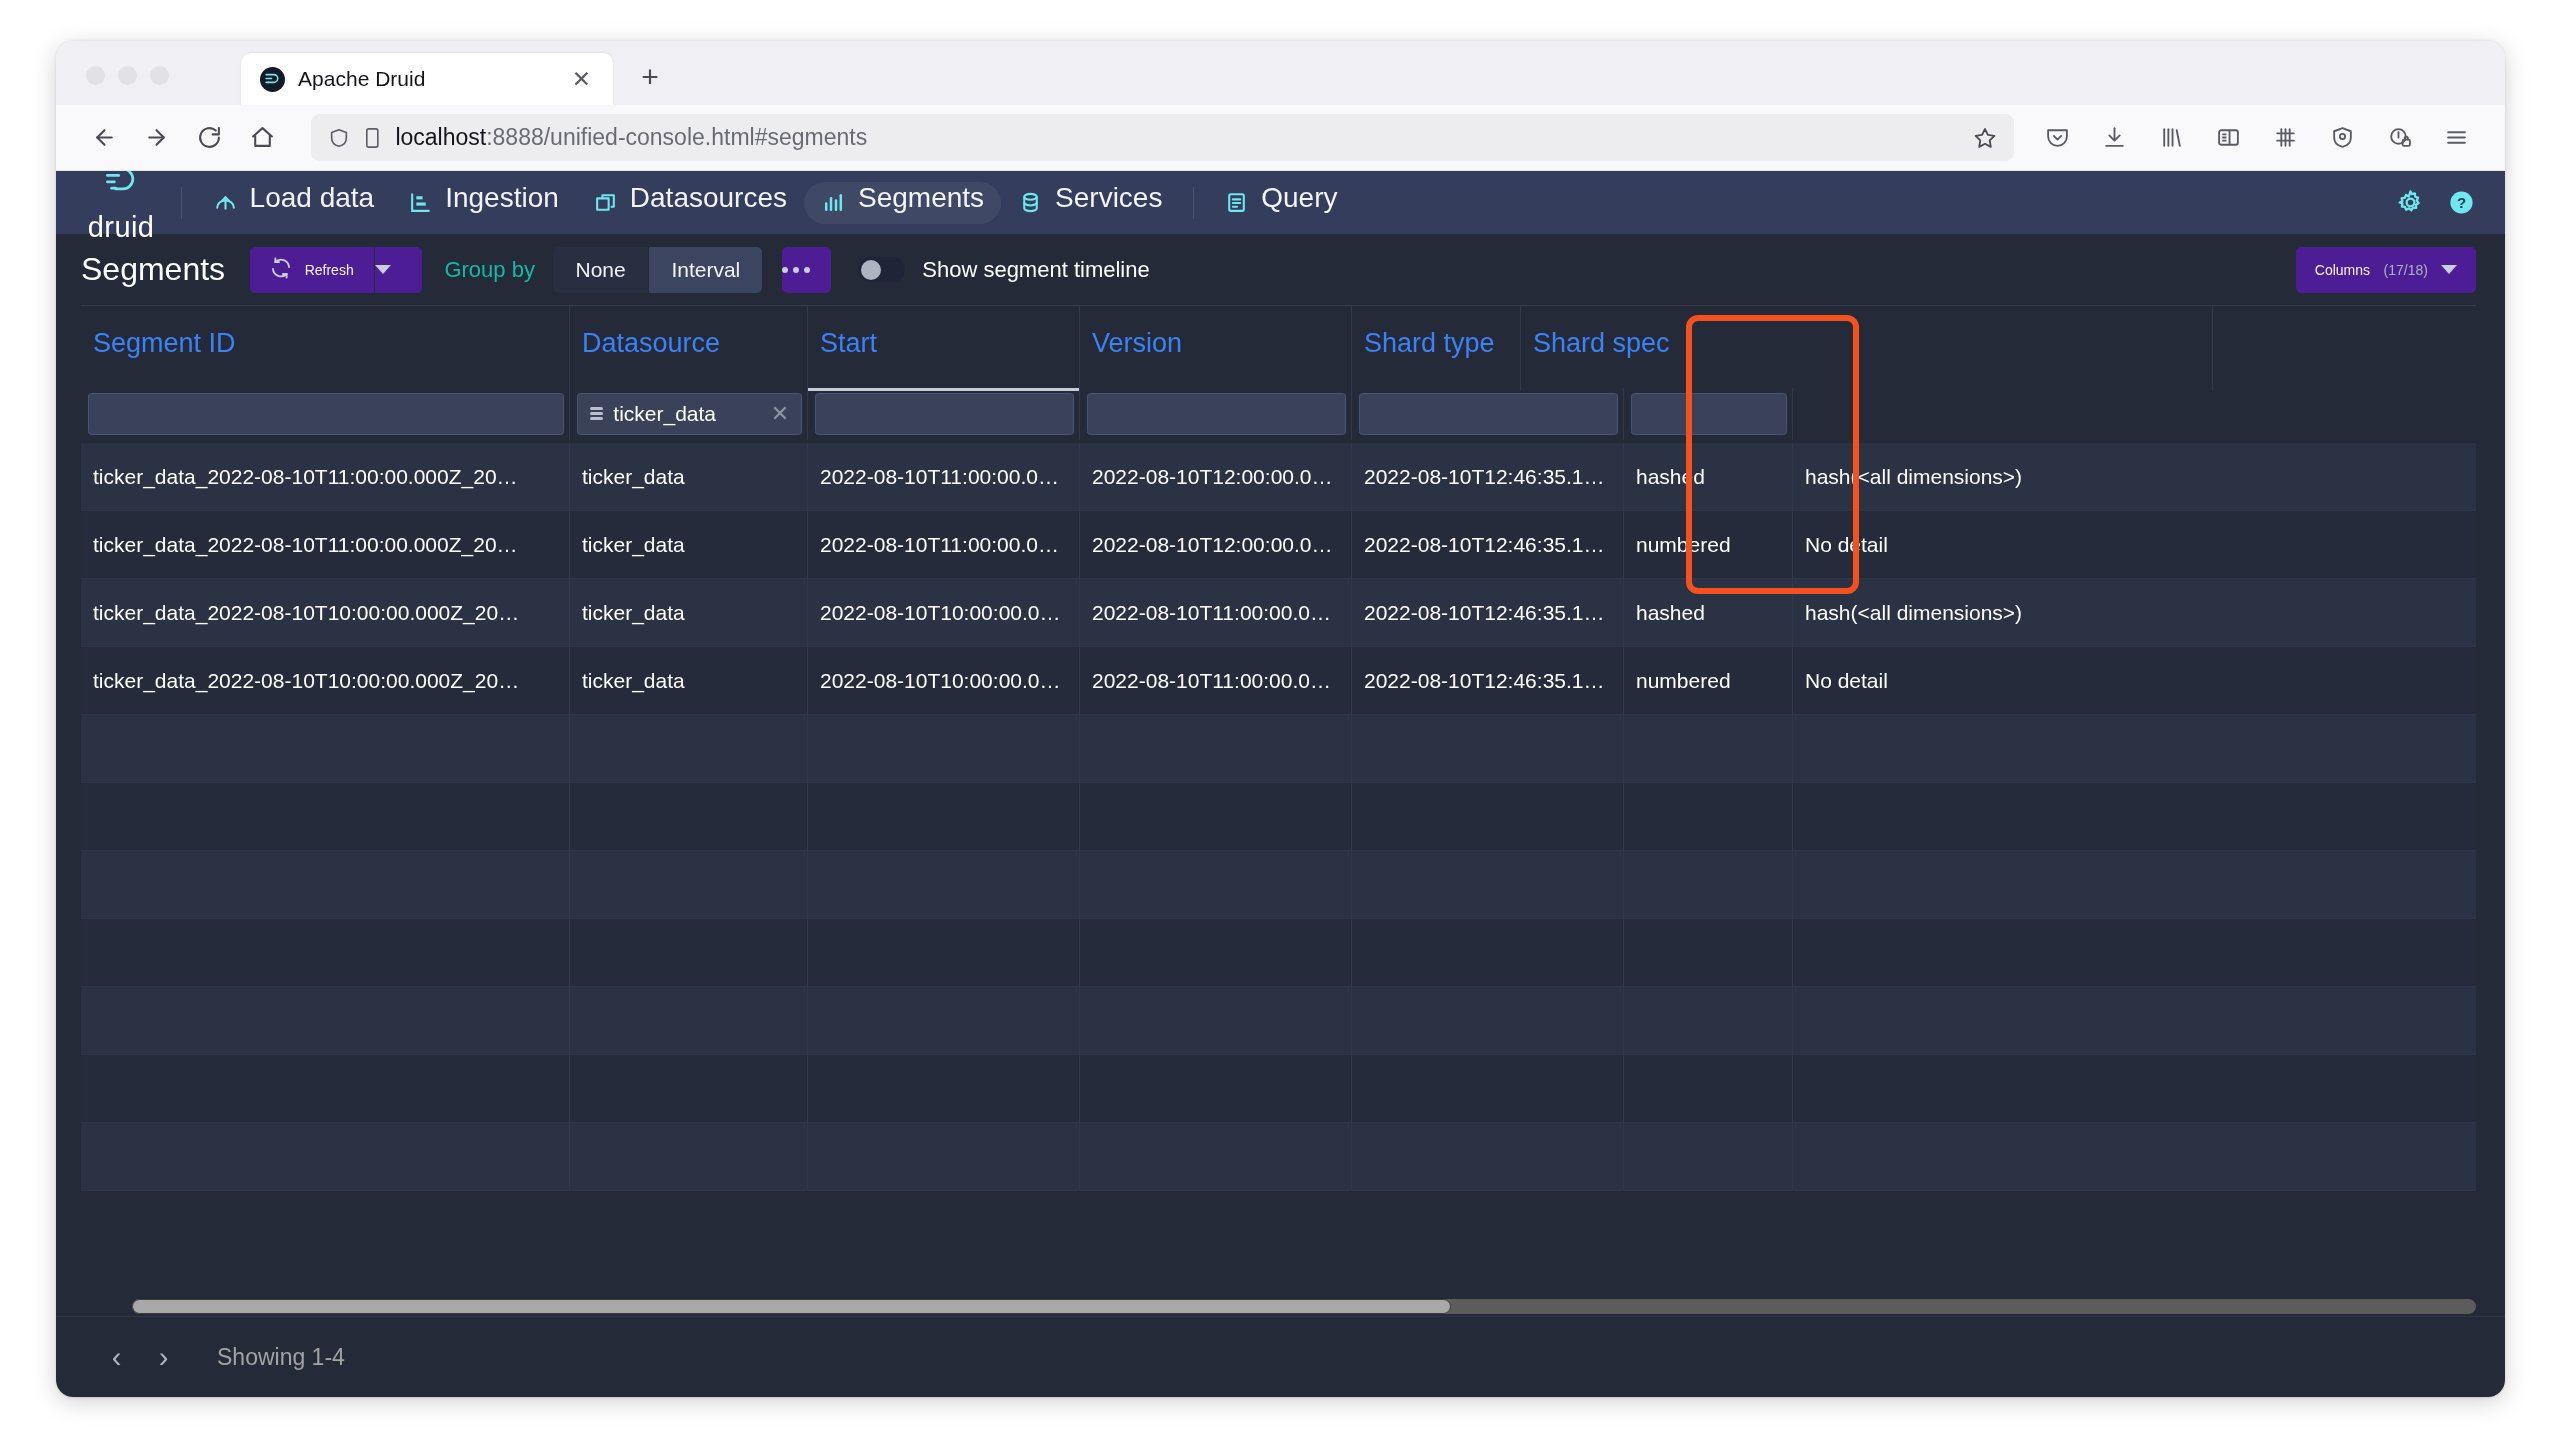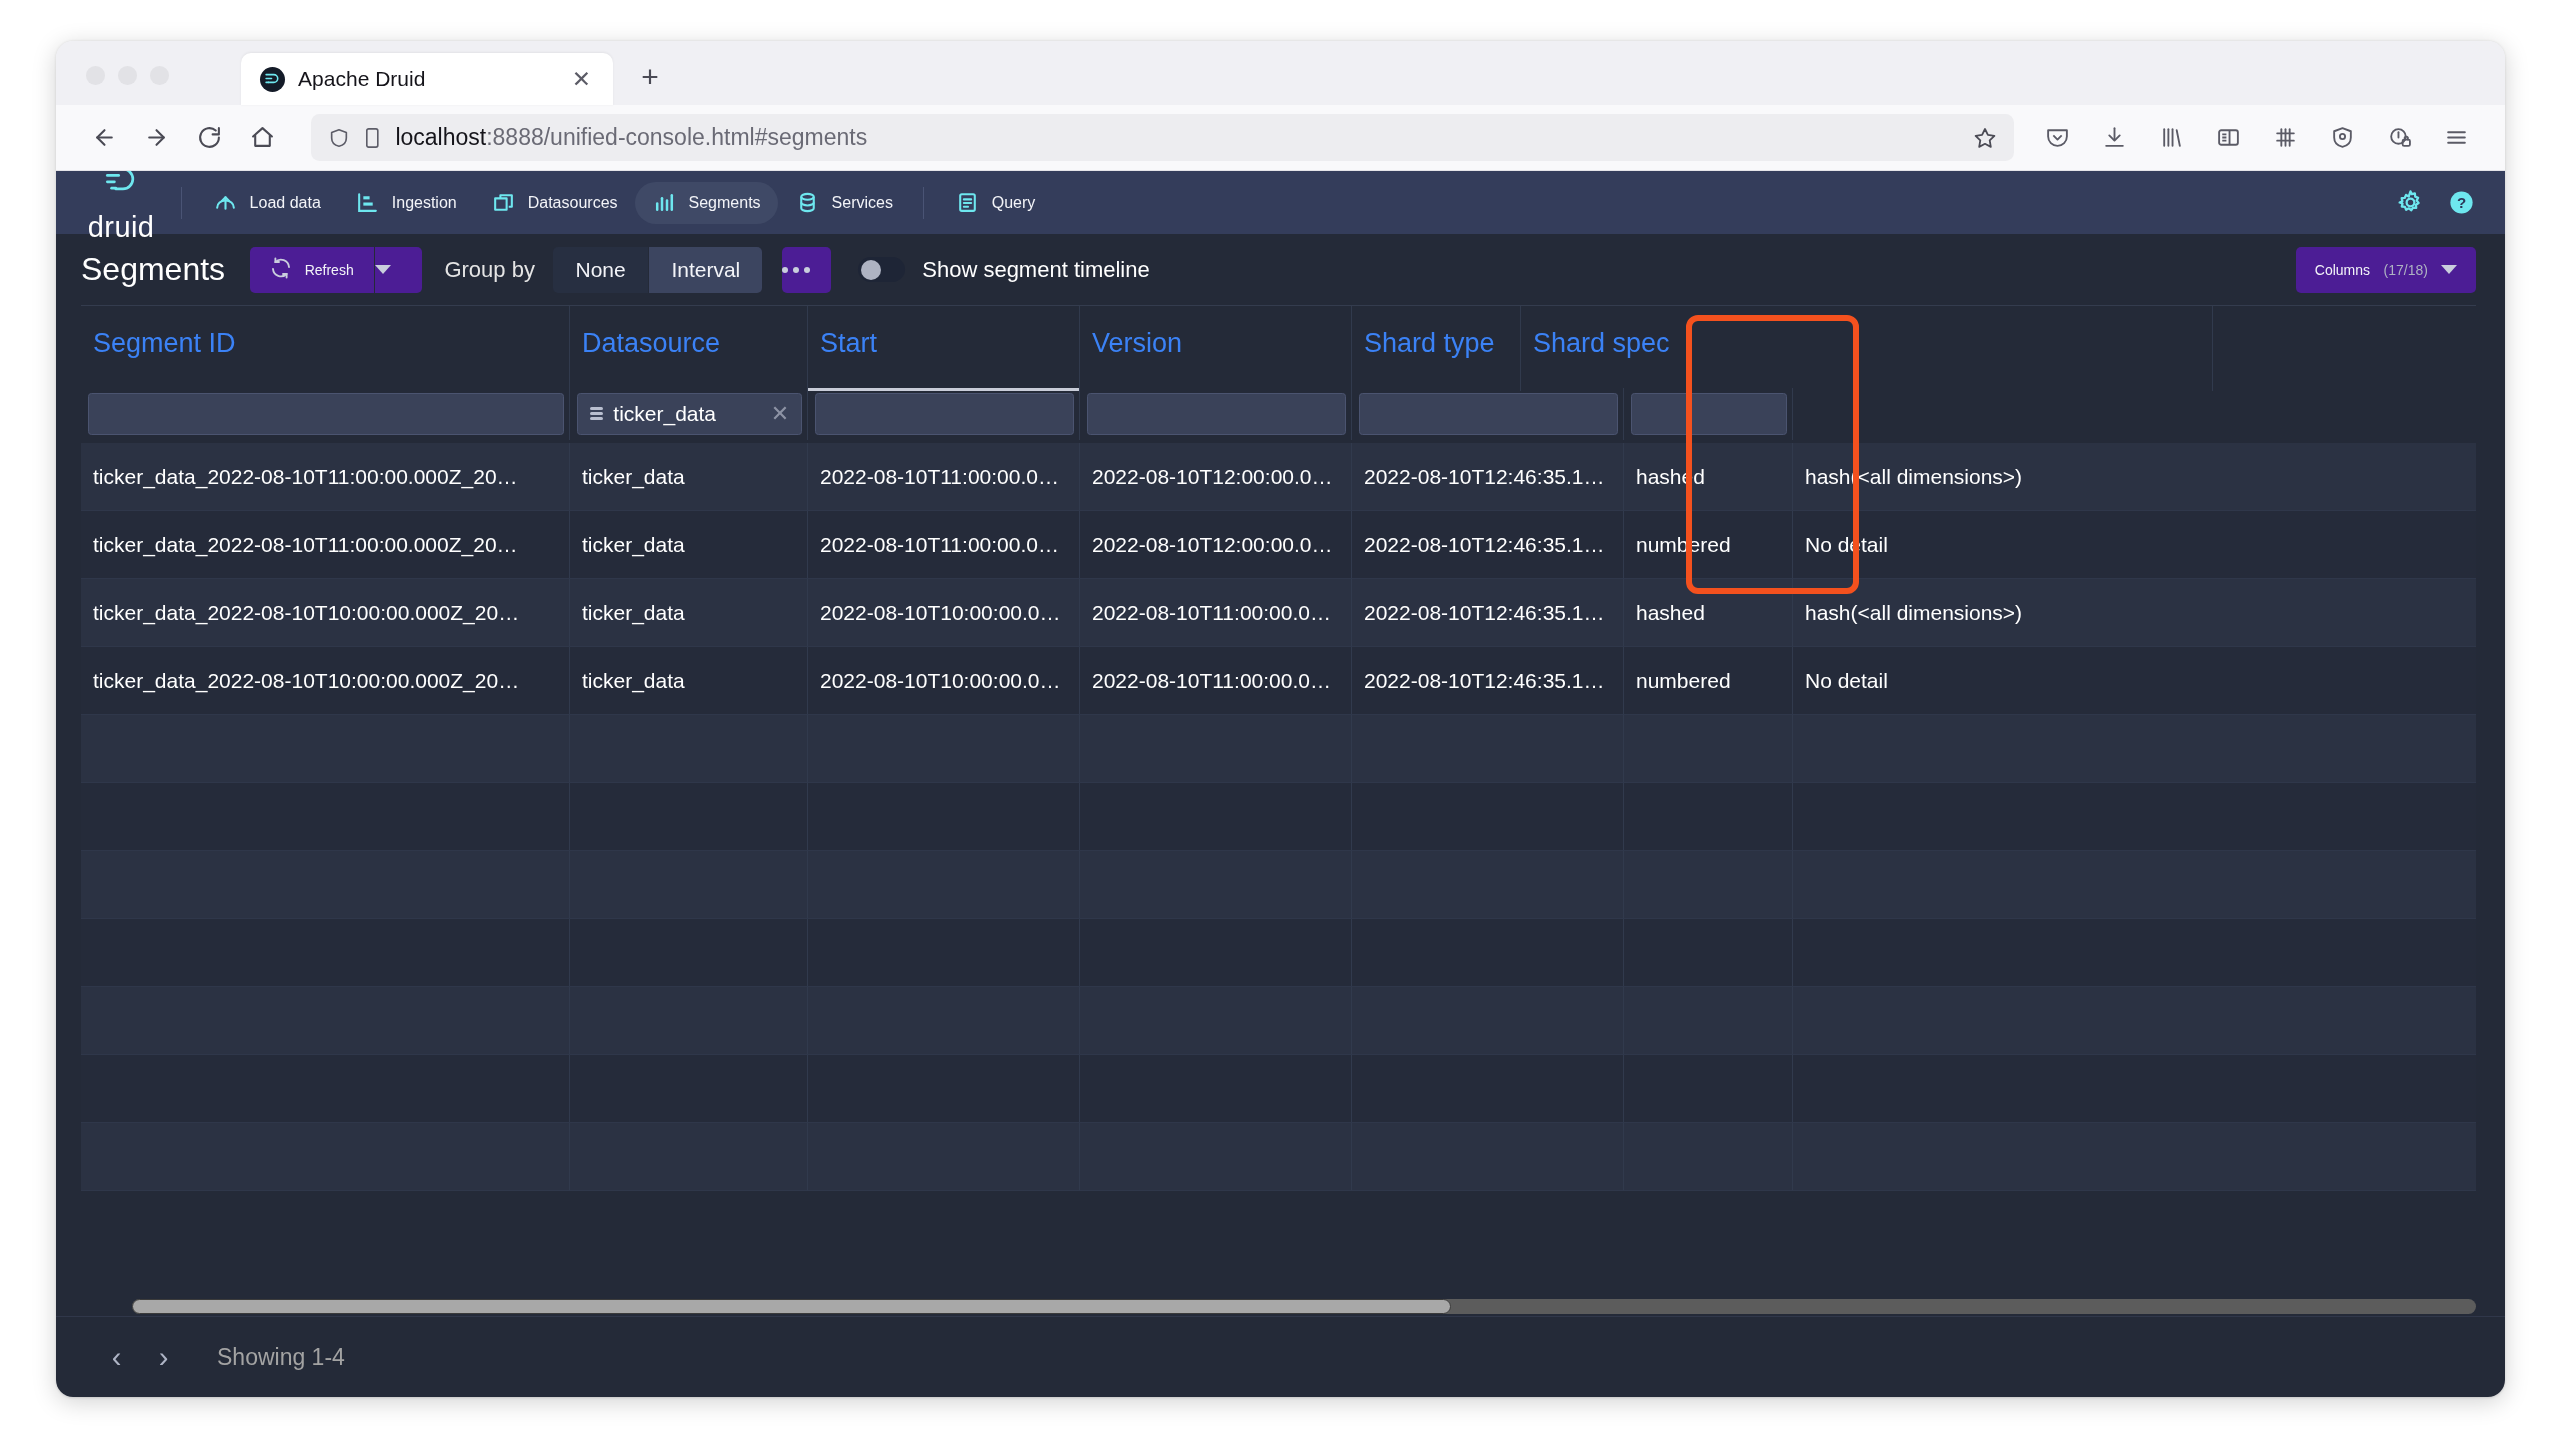--- a/index.html
+++ b/index.html
@@ -119,24 +119,24 @@
     background: #343d5b;
     display: flex; align-items: center;
     padding: 0 29px 0 25px;
     flex: 0 0 auto;
     gap: 0;
   }
   .brand { display: flex; align-items: center; gap: 12px; padding: 0 13.5px 0 6.8px; flex-direction: column; }
   .brand-word { font-size: 29px; color: #ffffff; letter-spacing: 0.4px; }
   .nav-sep { width: 0.8px; height: 32px; background: #4a5475; margin: 0 13.5px; flex: 0 0 auto; }
   .nav-item {
-    display: flex; align-items: center; gap: 12px;
+    display: flex; gap: 12px;
     height: 42px; padding: 0 17px;
     border-radius: 21px;
-    color: #f3f4f8; font-size: 16px;
+    color: #f3f4f8; font-size: 28px;
     white-space: nowrap;
   }
   .nav-item.active { background: #3f4966; }
   .nav-item .ni { display: flex; align-items: center; color: #6ee7ef; flex: 0 0 auto; }
   .nav-right { margin-left: auto; display: flex; align-items: center; gap: 22px; }
   .nav-right .ri { color: #6ee7ef; display: flex; align-items: center; }
 
   
   .seg-toolbar {
     height: 71px;
@@ -153,21 +153,21 @@
     border-radius: 5px;
     display: flex; align-items: center; justify-content: space-between;
     font-size: 14px;
     padding: 0 17px;
     white-space: nowrap;
   }
   .btn-group { display: flex; align-items: center; gap: 1.7px; }
   .btn-refresh { gap: 12px; border-radius: 5px 0 0 5px; padding-left: 18.6px; padding-right: 20px; }
   .btn-caret { border-radius: 0 5px 5px 0; width: 47px; padding: 0; }
   .caret { width: 0; height: 0; border-left: 8.5px solid transparent; border-right: 8.5px solid transparent; border-top: 9.3px solid #c9cedd; }
-  .group-by-label { font-size: 22px; color: #e5e5e5; margin: 0 18.6px 0 22px; white-space: nowrap; }
+  .group-by-label { font-size: 22px; color: #14b8a6; margin: 0 18.6px 0 22px; white-space: nowrap; }
   .segmented { display: flex; align-items: center; gap: 1.7px; }
   .seg-btn { height: 46px; background: #272f41; color: #f3f4f8; font-size: 21px; display: flex; align-items: center; justify-content: center; padding: 0 22px; }
   .seg-btn:first-child { border-radius: 5px 0 0 5px; }
   .seg-btn:last-child { border-radius: 0 5px 5px 0; }
   .seg-btn.selected { background: #3c4560; }
   .btn-more { margin-left: 20px; width: 49px; padding: 0; }
   .dots { display: flex; gap: 5px; }
   .dots i { width: 6px; height: 6px; border-radius: 50%; background: #c9cedd; display: block; }
   .switch-wrap { display: flex; align-items: center; gap: 17px; margin-left: 27px; }
   .switch { width: 47px; height: 25px; border-radius: 12.7px; background: #1e2536; position: relative; flex: 0 0 auto; }

